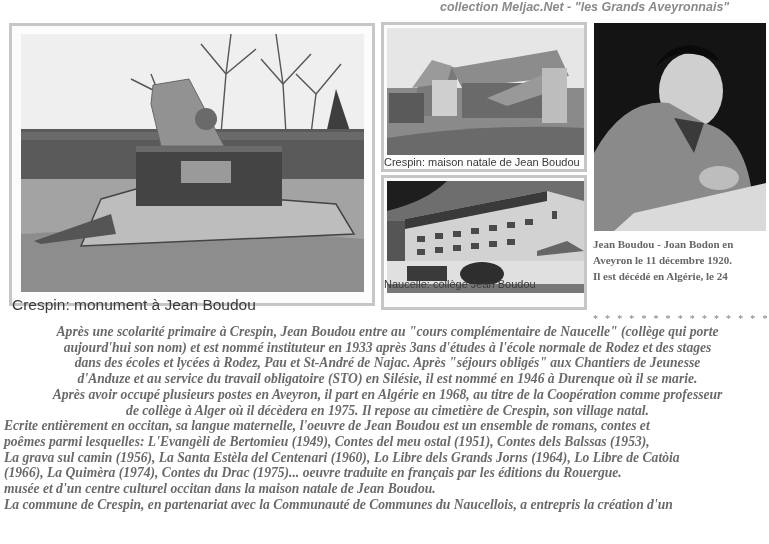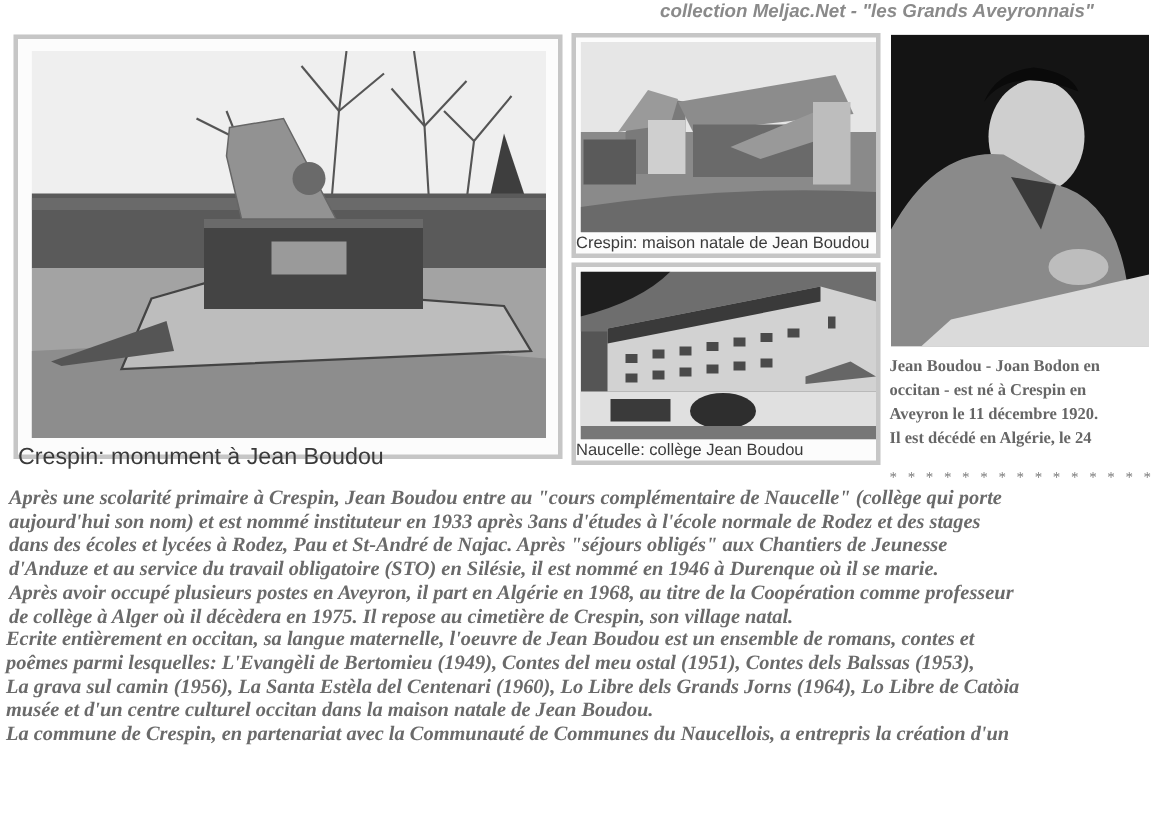--- a/index.html
+++ b/index.html
@@ -15,21 +15,21 @@
   svg { display:block; }
   .bio { position:absolute; left:593px; top:236px; width:176px;
          font-family:"Liberation Serif", serif; font-weight:bold; font-size:11px;
          line-height:16px; color:#666666; }
   .stars { position:absolute; left:593px; top:313px; width:176px; font-size:10px;
            letter-spacing:2.3px; color:#7a7a7a; white-space:nowrap; font-family:"Liberation Serif", serif; }
   .body-text { position:absolute; left:4px; top:324px; width:765px;
                font-family:"Liberation Serif", serif; font-style:italic; font-weight:bold;
                font-size:13.6px; line-height:15.7px; color:#6a6a6a; }
   .body-text p { margin:0; }
-  .ind { padding-left:2px; }
+  .ind { padding-left:2px;text-align:center; }
 </style>
 </head>
 <body>
 
 <div class="header">collection Meljac.Net - "les Grands Aveyronnais"</div>
 
 <div class="frame" style="left:9px;top:23px;width:366px;height:283px;">
   <div class="photo" style="left:9px;top:8px;width:343px;height:258px;">
     <svg width="343" height="258" viewBox="0 0 343 258">
       <rect x="0" y="0" width="343" height="258" fill="#efefef"></rect>
@@ -105,48 +105,48 @@
         <rect x="102" y="60" width="8" height="6"></rect>
           <rect x="120" y="58" width="8" height="6"></rect>
       </g>
       <polygon points="150,70 180,60 197,70 150,75" fill="#666"></polygon>
       <rect x="0" y="80" width="197" height="32" fill="#e0e0e0"></rect>
       <rect x="20" y="85" width="40" height="15" fill="#3a3a3a"></rect>
       <ellipse cx="95" cy="93" rx="22" ry="12" fill="#2e2e2e"></ellipse>
       <rect x="0" y="103" width="197" height="9" fill="#777"></rect>
     </svg>
   </div>
-  <div class="caption" style="left:0;top:116px;width:200px;font-size:11px;">Naucelle: collège Jean Boudou</div>
+  <div class="caption" style="left:0;top:100px;width:200px;font-size:11px;">Naucelle: collège Jean Boudou</div>
 </div>
 
 <div class="photo" style="left:594px;top:23px;width:172px;height:208px;">
   <svg width="172" height="208" viewBox="0 0 172 208">
     <rect width="172" height="208" fill="#141414"></rect>
     <ellipse cx="97" cy="68" rx="32" ry="38" fill="#cfcfcf"></ellipse>
     <path d="M62 45 Q80 20 125 38 Q120 25 95 22 Q70 25 62 45 Z" fill="#0a0a0a"></path>
     <path d="M0 130 Q30 75 75 80 L110 100 Q150 110 158 170 L172 208 L0 208 Z" fill="#8a8a8a"></path>
     <path d="M80 95 L100 130 L110 100 Z" fill="#3a3a3a"></path>
     <path d="M40 190 L172 160 L172 208 L20 208 Z" fill="#dadada"></path>
     <ellipse cx="125" cy="155" rx="20" ry="12" fill="#bdbdbd"></ellipse>
   </svg>
 </div>
 
 <div class="bio">
   <div>Jean Boudou - Joan Bodon en</div>
-  <div>occitan - est né à Crespin en</div>
   <div>Aveyron le 11 décembre 1920.</div>
   <div>Il est décédé en Algérie, le 24</div>
 </div>
 <div class="stars">* * * * * * * * * * * * * * * * * *</div>
 
 <div class="body-text">
   <p class="ind">Après une scolarité primaire à Crespin, Jean Boudou entre au "cours complémentaire de Naucelle" (collège qui porte</p>
   <p class="ind">aujourd'hui son nom) et est nommé instituteur en 1933 après 3ans d'études à l'école normale de Rodez et des stages</p>
   <p class="ind">dans des écoles et lycées à Rodez, Pau et St-André de Najac. Après "séjours obligés" aux Chantiers de Jeunesse</p>
   <p class="ind">d'Anduze et au service du travail obligatoire (STO) en Silésie, il est nommé en 1946 à Durenque où il se marie.</p>
   <p class="ind">Après avoir occupé plusieurs postes en Aveyron, il part en Algérie en 1968, au titre de la Coopération comme professeur</p>
   <p class="ind">de collège à Alger où il décèdera en 1975. Il repose au cimetière de Crespin, son village natal.</p>
   <p>Ecrite entièrement en occitan, sa langue maternelle, l'oeuvre de Jean Boudou est un ensemble de romans, contes et</p>
   <p>poêmes parmi lesquelles: L'Evangèli de Bertomieu (1949), Contes del meu ostal (1951), Contes dels Balssas (1953),</p>
   <p>La grava sul camin (1956), La Santa Estèla del Centenari (1960), Lo Libre dels Grands Jorns (1964), Lo Libre de Catòia</p>
+  <p>(1966), La Quimèra (1974), Contes du Drac (1975)... oeuvre traduite en français par les éditions du Rouergue.</p>
   <p>musée et d'un centre culturel occitan dans la maison natale de Jean Boudou.</p>
   <p>La commune de Crespin, en partenariat avec la Communauté de Communes du Naucellois, a entrepris la création d'un</p>
 </div>
 
 </body></html>

